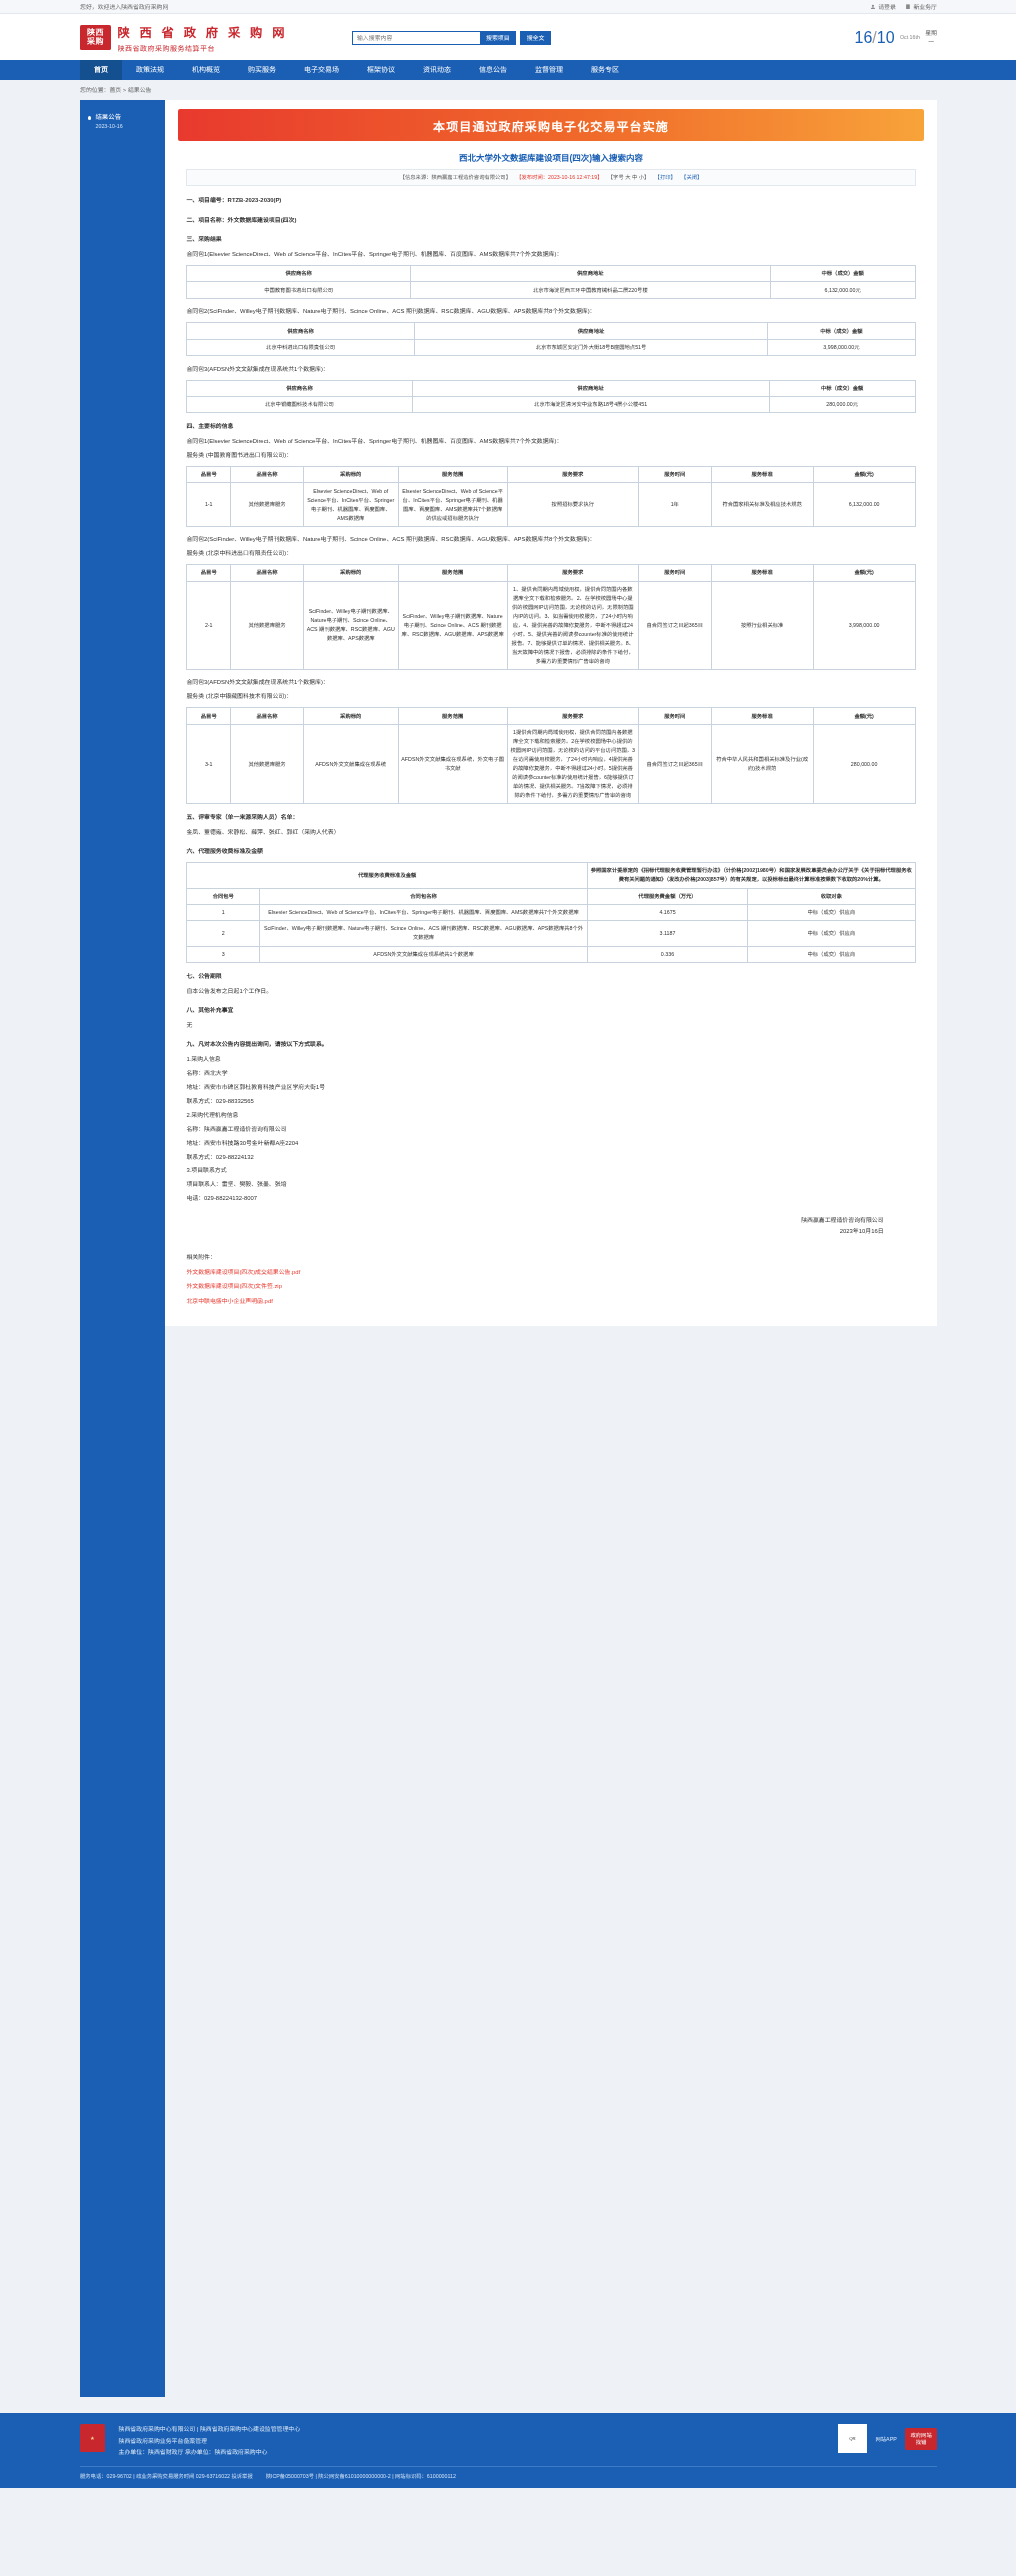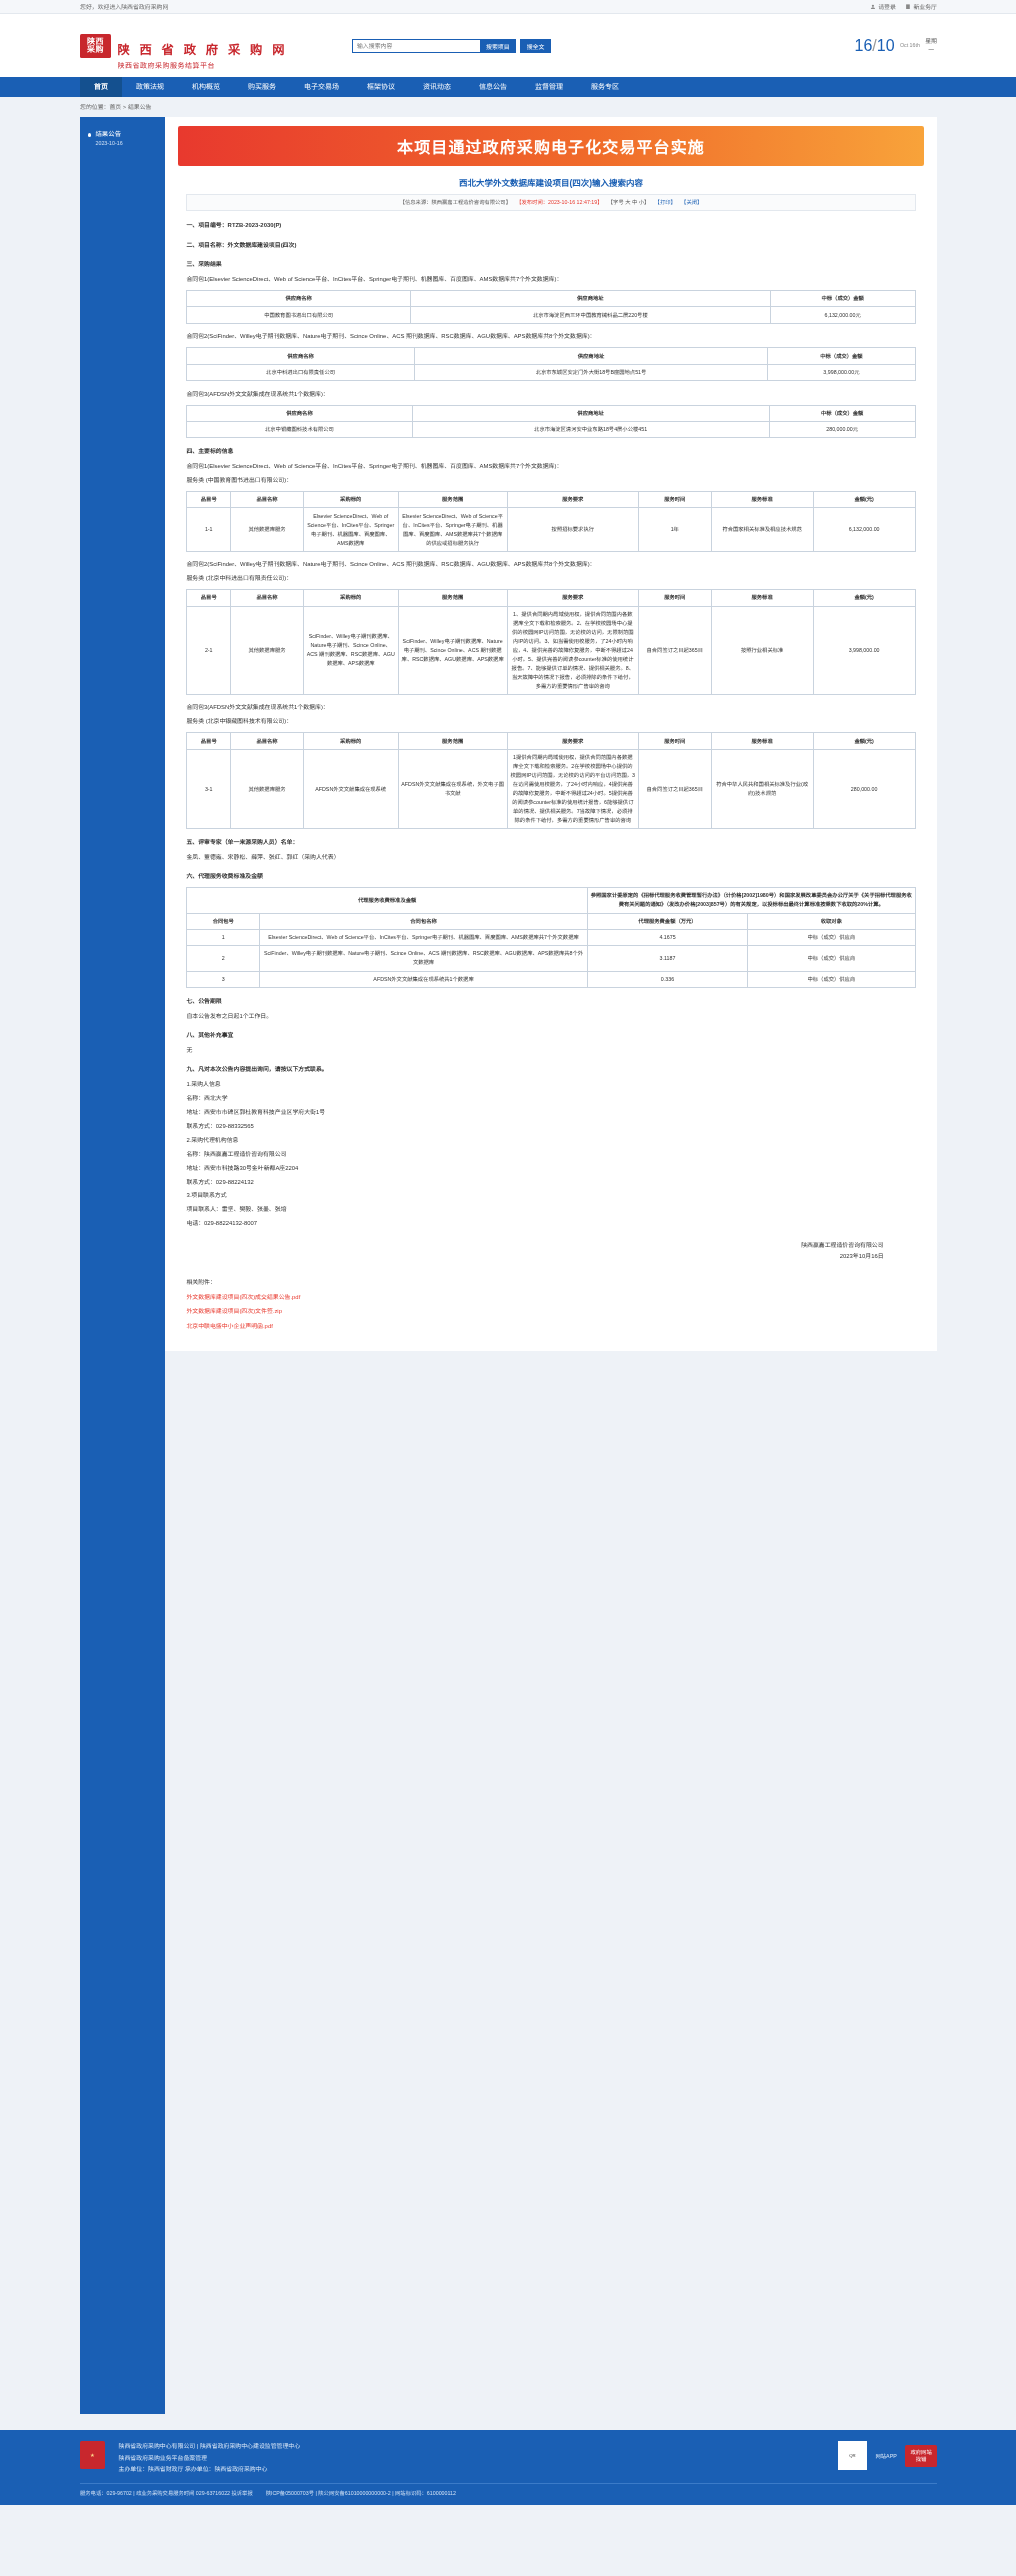--- a/index.html
+++ b/index.html
@@ -36,21 +36,21 @@
   .logo-badge {
     width: 31px; height: 24.6px;
     background: #c8272d;
     color: #fff;
     border-radius: 1.6px;
     display:flex; align-items:center; justify-content:center;
     font-size: 8px; font-weight:bold; line-height:1.05;
     text-align:center;
     letter-spacing:0.5px;
   }
-  .logo-text { margin-left: 6.4px; margin-top: 17px; }
+  .logo-text { margin-left: 6.4px; }
   .logo-text .l1 {
     font-size: 12.3px; font-weight: bold; color:#c8272d; letter-spacing: 3.2px;
   }
   .logo-text .l2 {
     font-size: 7px; color:#c8272d; letter-spacing:0.5px; margin-top:2.1px;
   }
   .search-wrap { margin-left: 64px; display:flex; align-items:center; }
   .search-input {
     width: 128px; height: 14px;
     border: 0.5px solid #1a5fb4;
@@ -123,28 +123,28 @@
   }
   .side-item .sub { font-size:5.3px; color:#cfe0f5; margin-left:8px; margin-top:1.6px;}
   .content {
     flex: 1;
     background:#fff;
     padding: 0 0 16px 0;
   }
   
   .banner {
     margin: 9.6px 13px 9.6px 13px;
-    height: 40px;
+    height: 32px;
     border-radius: 2.1px;
     background: linear-gradient(90deg,#e8392e 0%, #f06a2a 55%, #f8a33a 100%);
     color:#fff;
     display:flex;
     align-items:center;
     justify-content:center;
-    font-size: 16px;
+    font-size: 12px;
     font-weight:bold;
     letter-spacing: 1.1px;
   }
   .doc-title {
     text-align:center;
     font-size: 8.5px;
     font-weight:bold;
     color:#1a5fb4;
     margin: 7.5px 21.4px 6.4px 21.4px;
   }

